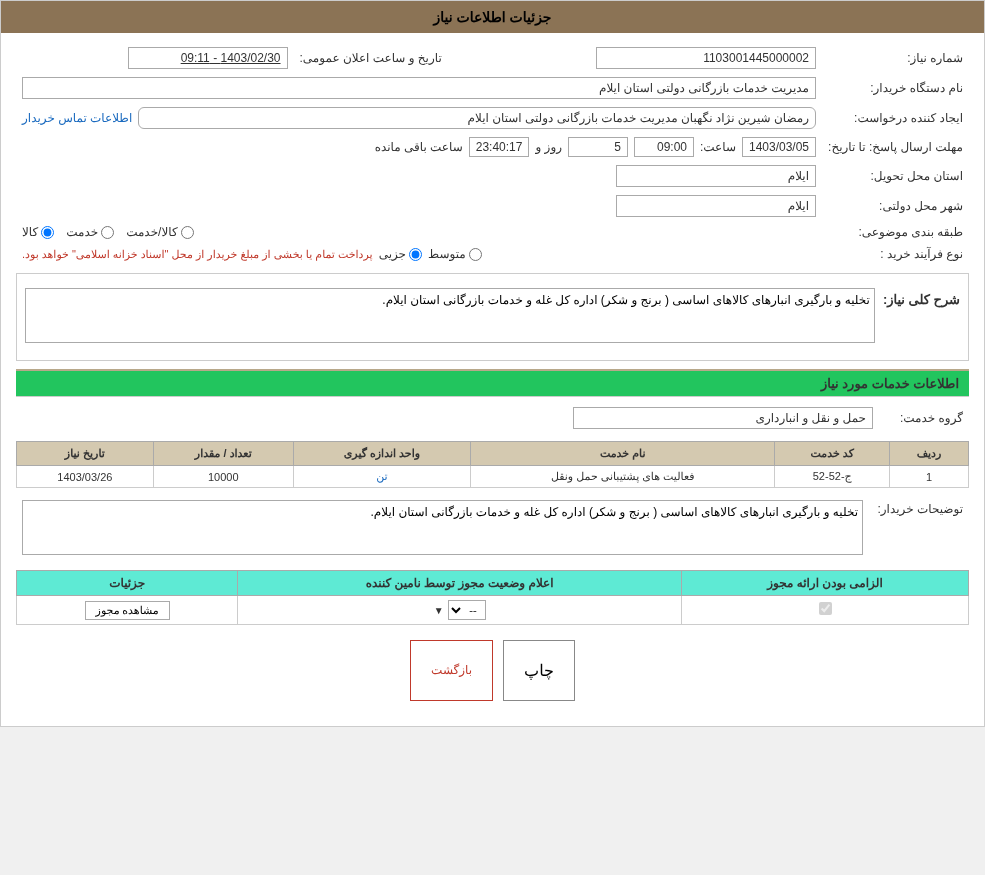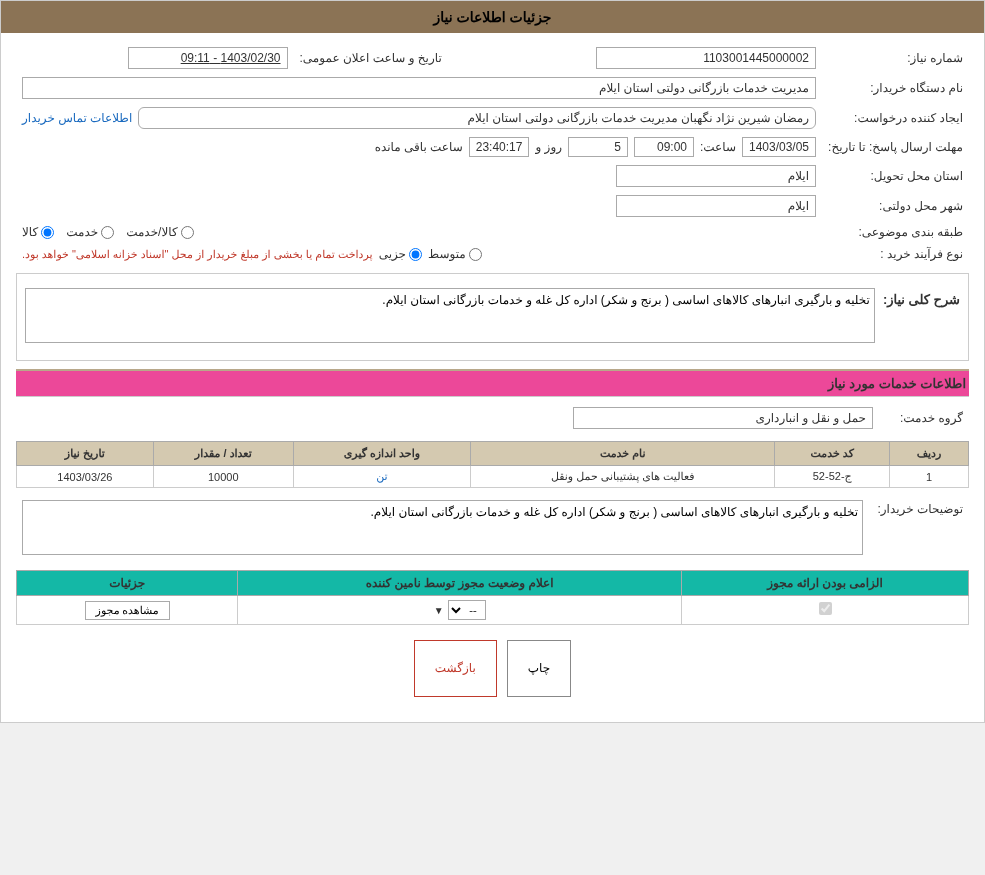--- a/index.html
+++ b/index.html
@@ -49,24 +49,24 @@
       padding: 3px 6px;
       width: 100%;
       min-height: 22px;
     }
     .row-flex {
       display: flex;
       align-items: center;
       gap: 6px;
     }
     .section-title {
-      background: #ec4899;
+      background: #22c55e;
       border-top: 2px solid #b8a88a;
       border-bottom: 1px solid #ccc;
-      padding: 5px 3px;
+      padding: 5px 10px;
       font-weight: bold;
       font-size: 13px;
       margin: 6px 0;
       text-align: right;
     }
     .link-style {
       color: #1a6abf;
       cursor: pointer;
       text-decoration: none;
     }
@@ -122,21 +122,21 @@
       display: inline-block;
       min-width: 60px;
       text-align: right;
     }
     .permissions-table {
       width: 100%;
       border-collapse: collapse;
       margin: 8px 0;
     }
     .permissions-table th {
-      background: #14b8a6;
+      background: #5eead4;
       border: 1px solid #aaa;
       padding: 5px 8px;
       font-weight: bold;
     }
     .permissions-table td {
       border: 1px solid #ccc;
       padding: 4px 8px;
       text-align: center;
       vertical-align: middle;
     }
@@ -161,21 +161,21 @@
       display: flex;
       justify-content: center;
       gap: 10px;
     }
     .btn-print {
       background: #fff;
       border: 1px solid #888;
       padding: 20px 20px;
       cursor: pointer;
       font-family: Tahoma;
-      font-size: 12px;
+      font-size: 16px;
     }
     .btn-back {
       background: #fff;
       border: 1px solid #c0392b;
       padding: 4px 20px;
       cursor: pointer;
       font-family: Tahoma;
       font-size: 12px;
       color: #c0392b;
     }

